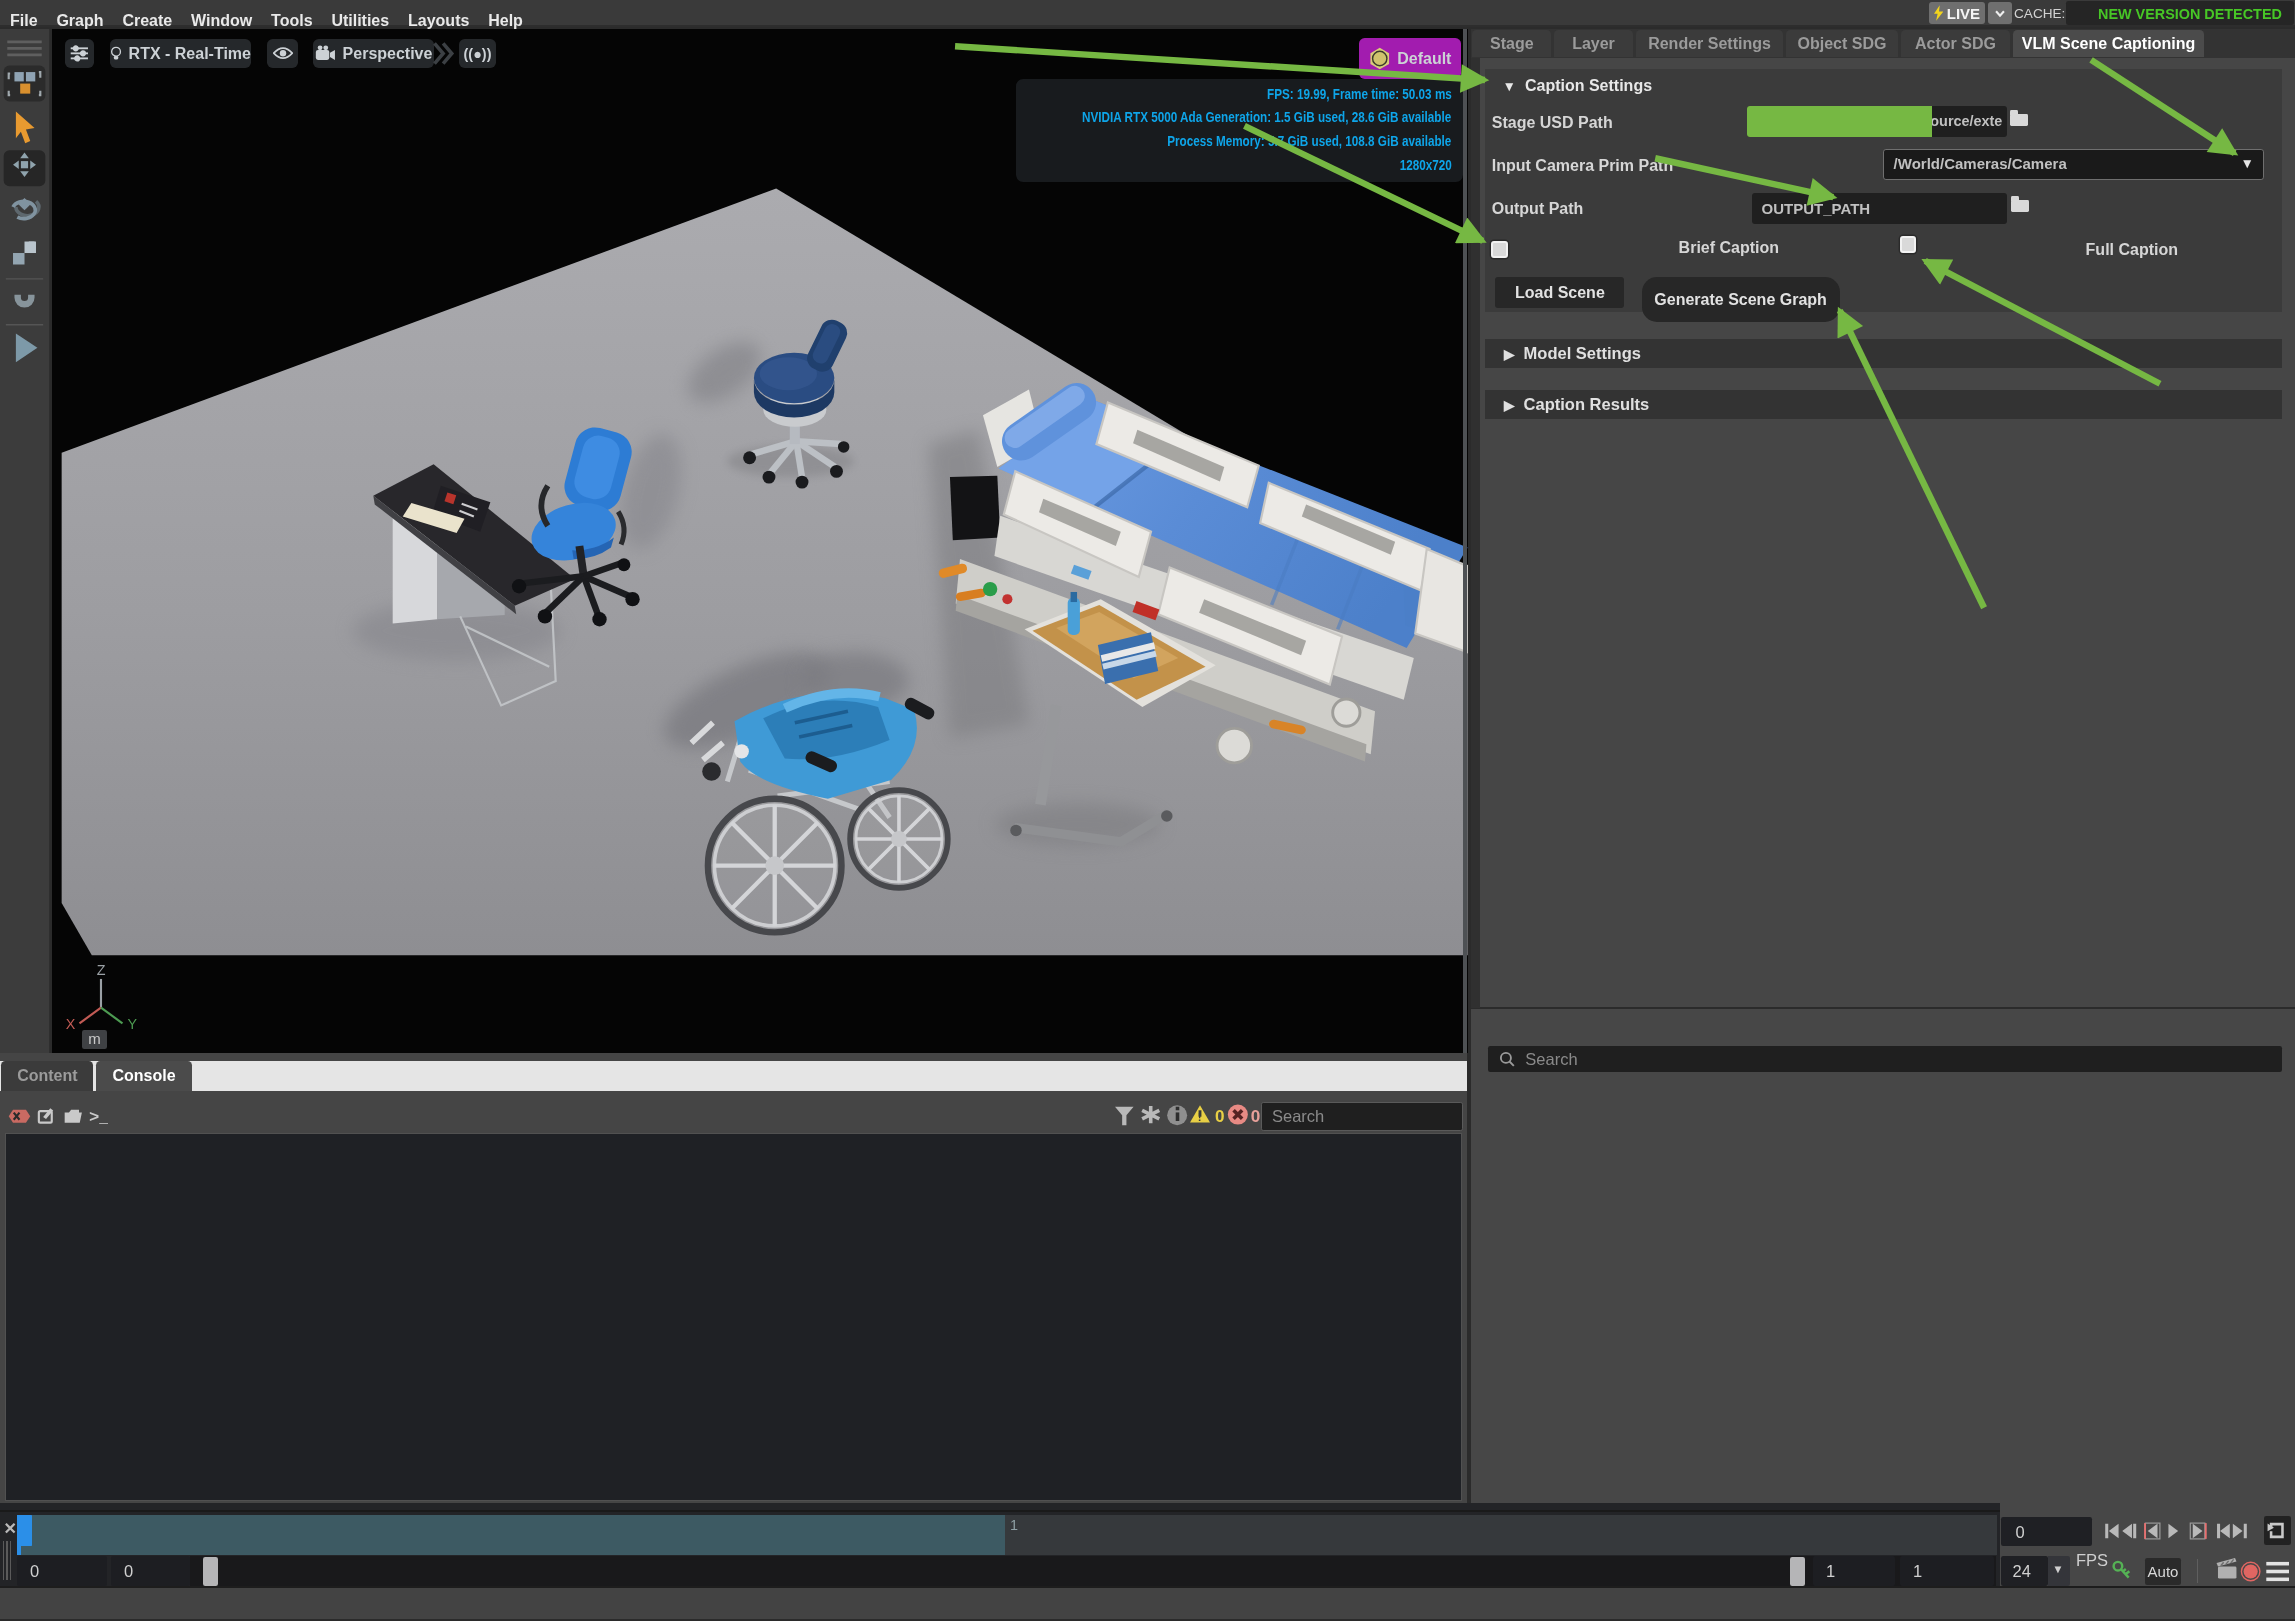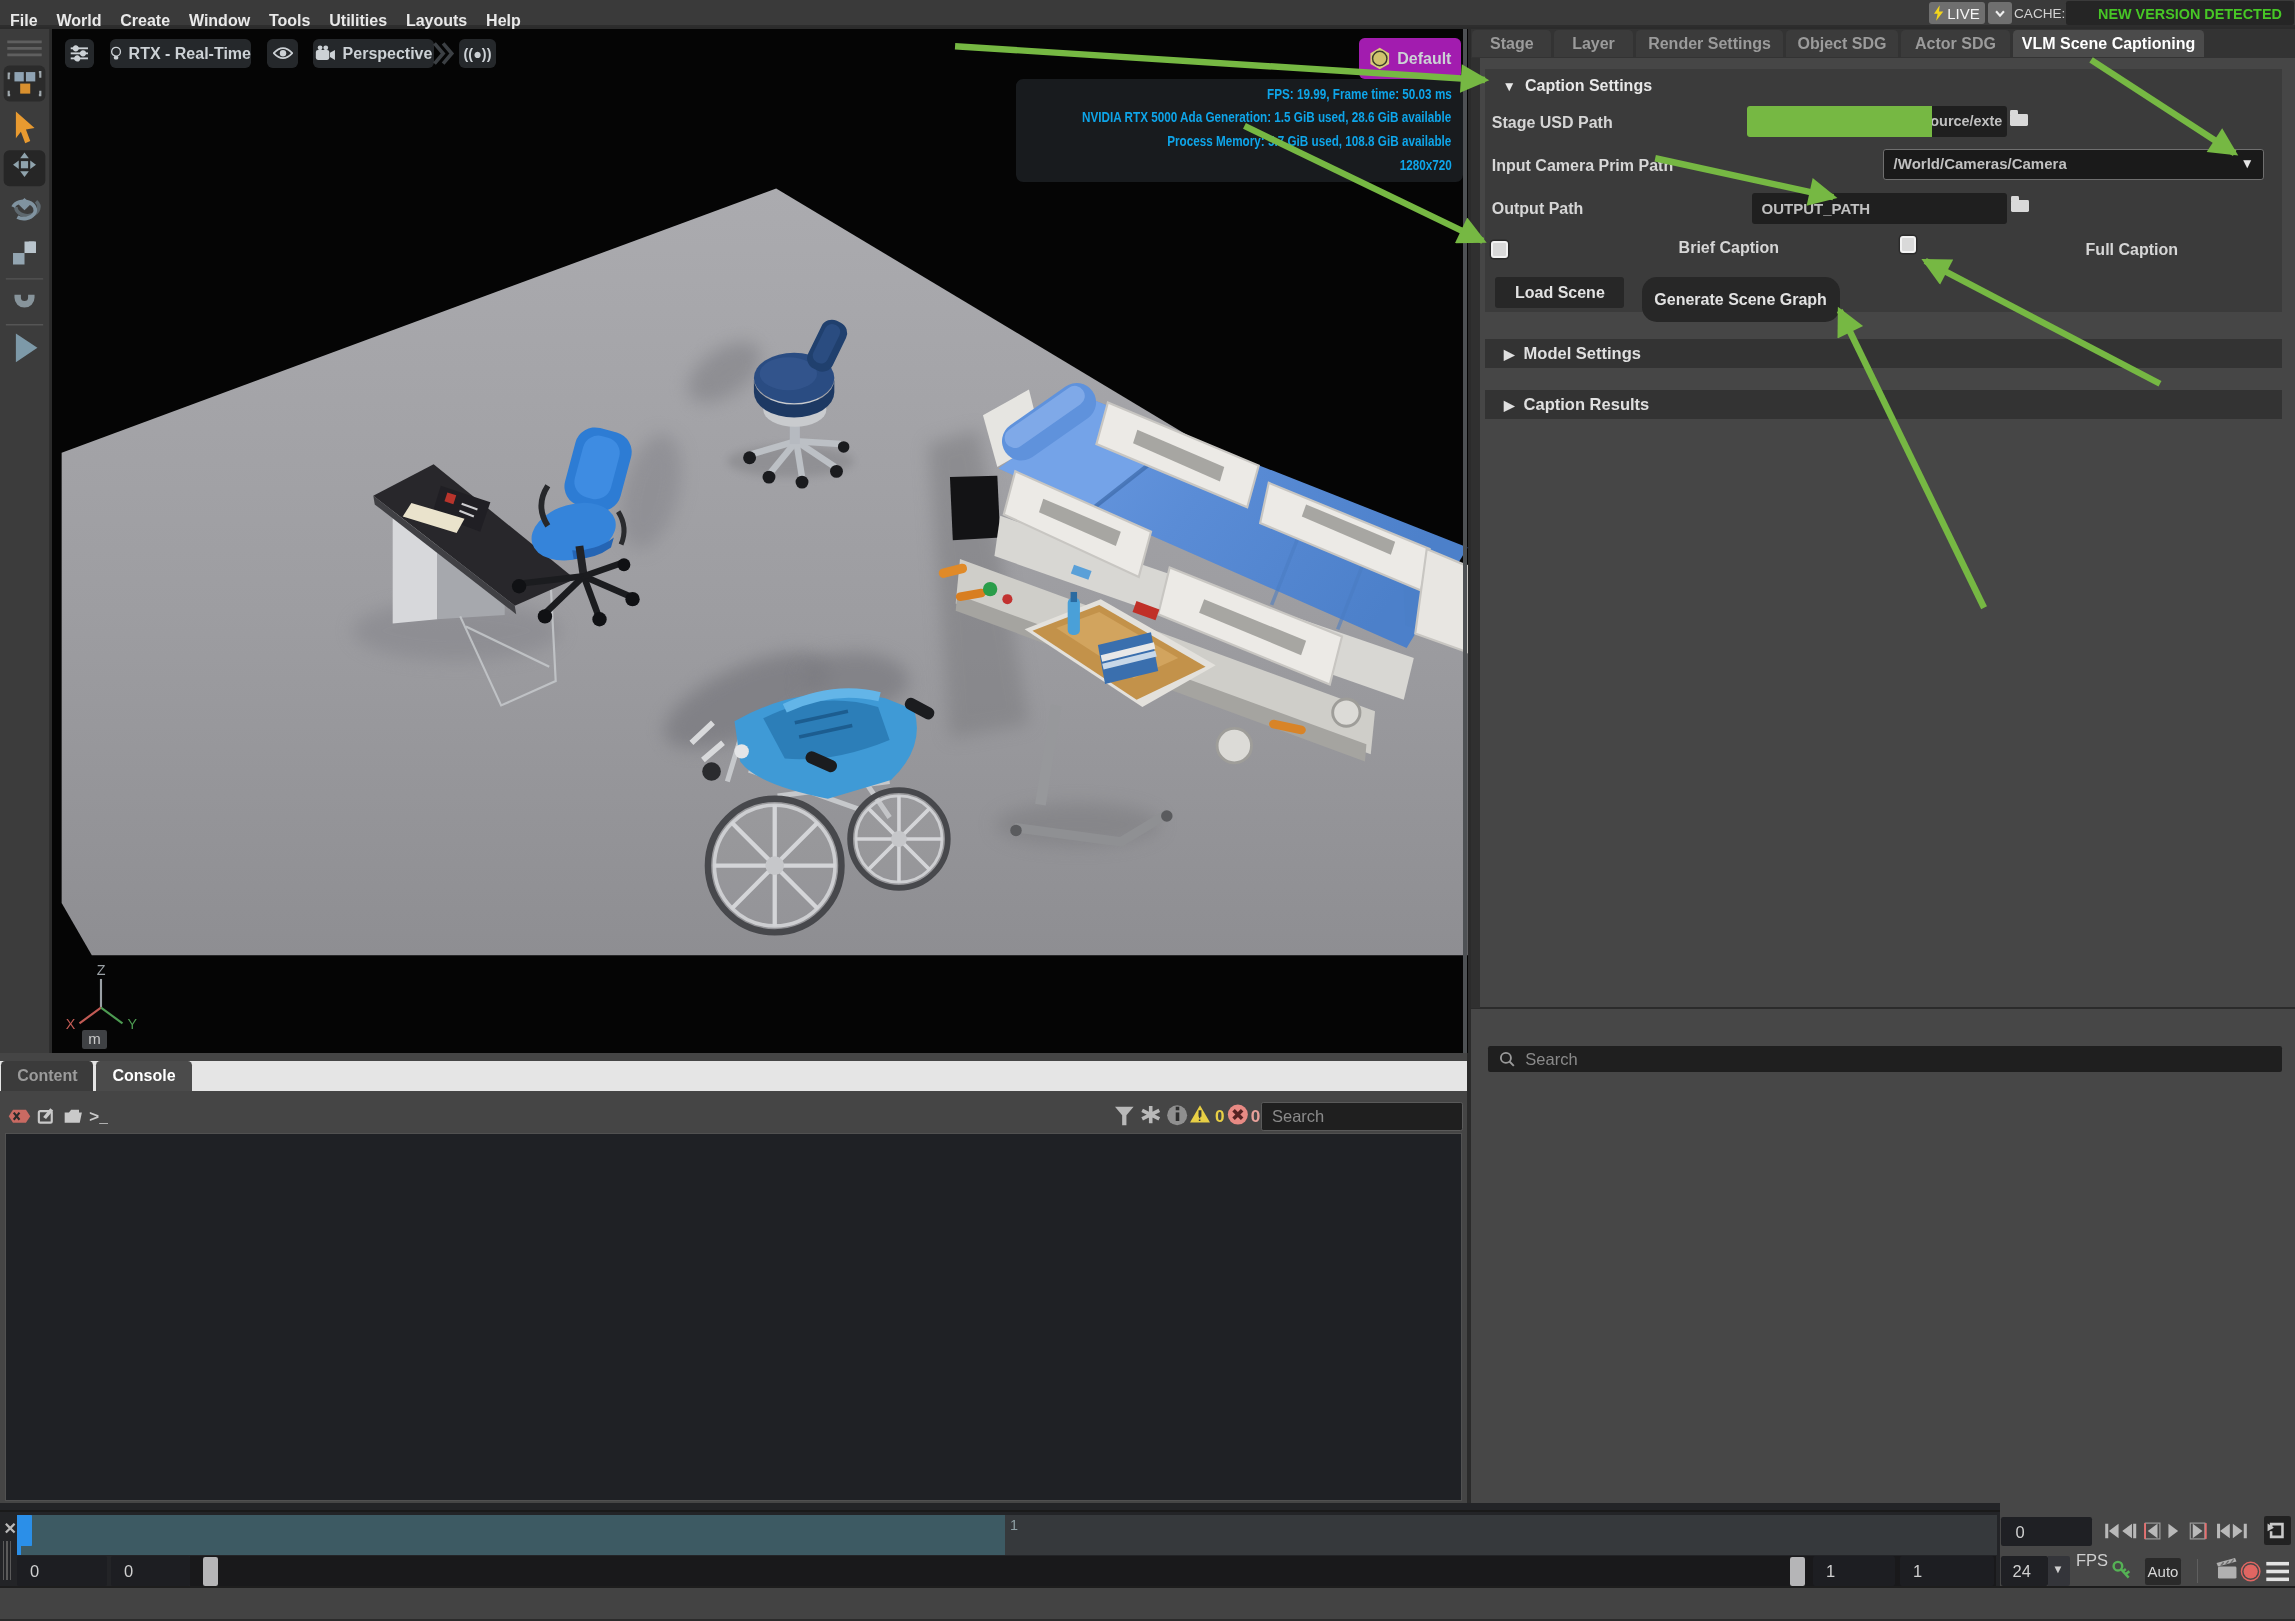--- a/index.html
+++ b/index.html
@@ -65,28 +65,28 @@
                     background:#d9d9d9; border-radius:1.4px 1.4px 0 0; }
   .searchbox { position:absolute; background:#1f1f1f; border-radius:2.2px; color:#8a8a8a;
                font-size:16.5px; display:flex; align-items:center; }
 </style>
 </head>
 <body>
 <div id="page">
 
   <div id="menubar" class="abs">
     <span class="mi" style="margin-left:10px;">File</span>
-    <span class="mi" style="margin-left:14.4px;">World</span>
+    <span class="mi" style="margin-left:14.4px;">Graph</span>
     <span class="mi" style="margin-left:14.4px;">Create</span>
     <span class="mi" style="margin-left:14.4px;margin-top:12px;">Window</span>
     <span class="mi" style="margin-left:14.4px;">Tools</span>
     <span class="mi" style="margin-left:14.4px;">Utilities</span>
     <span class="mi" style="margin-left:14.4px;">Layouts</span>
     <span class="mi" style="margin-left:14.4px;">Help</span>
-    <div style="position:absolute; left:1929px; top:2.2px; width:56px; height:22px; background:#6f6f6f; border-radius:2.9px; color:#f4f4f4; font-size:15px; font-weight:normal; display:flex; align-items:center; justify-content:center; white-space:nowrap;"><svg width="9.3" height="16" viewBox="0 0 13 22" style="margin-right:3.6px;">
+    <div style="position:absolute; left:1929px; top:2.2px; width:56px; height:22px; background:#6f6f6f; border-radius:2.9px; color:#f4f4f4; font-size:15px; font-weight:bold; display:flex; align-items:center; justify-content:center; white-space:nowrap;"><svg width="9.3" height="16" viewBox="0 0 13 22" style="margin-right:3.6px;">
           <path d="M8 0 L0 12 L5 12 L3 22 L13 9 L7 9 Z" fill="#f2d41c"></path>
         </svg>LIVE</div>
     <div style="position:absolute; left:1988px; top:2.2px; width:24px; height:21.5px; background:#6f6f6f; border-radius:2.9px;"><svg width="24" height="21.5" viewBox="0 0 33 30">
           <path d="M11 13 L16.5 19 L22 13" fill="none" stroke="#efefef" stroke-width="3"></path>
         </svg></div>
     <span style="position:absolute; left:2014px; top:5.7px; font-size:13.6px; font-weight:normal; color:#d2d2d2;">CACHE:</span>
     <div style="position:absolute; left:2066px; top:0.7px; width:228px; height:24px; background:#252525; border-radius:2.2px;">
       <span style="position:absolute; left:32px; top:5px; font-size:14.4px; color:#47c726; white-space:nowrap;">NEW VERSION DETECTED</span>
     </div>
   </div>

